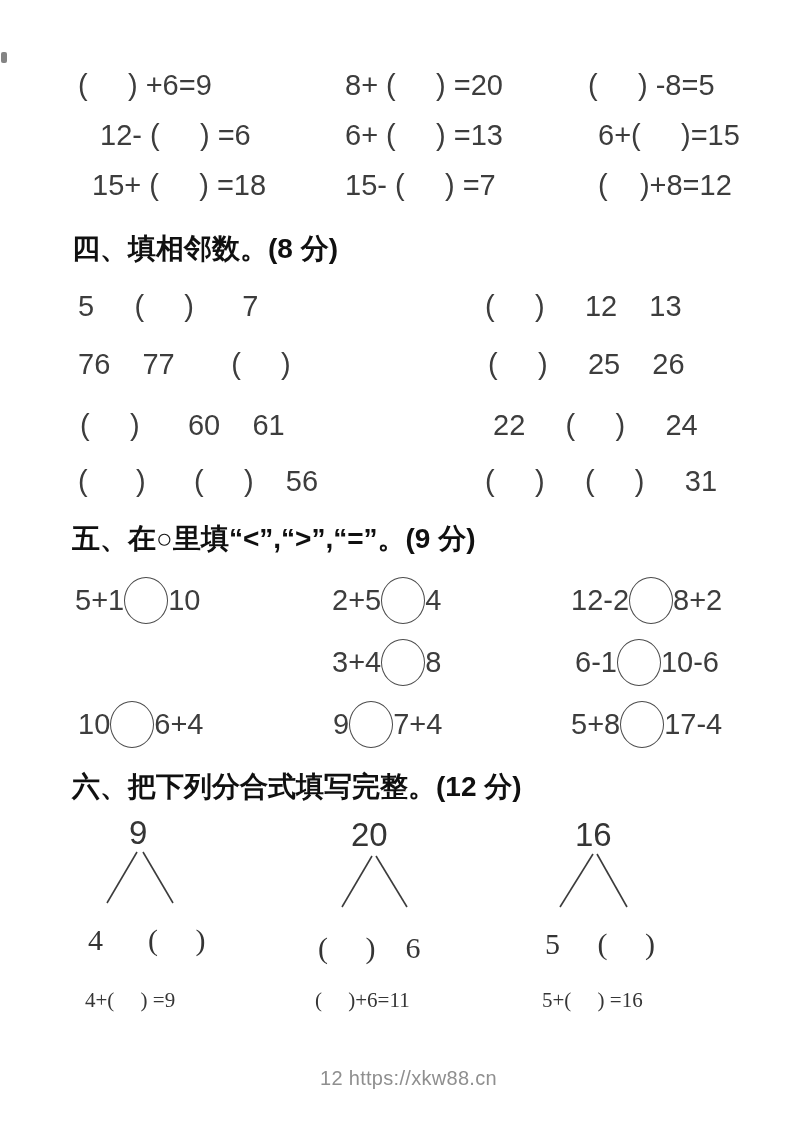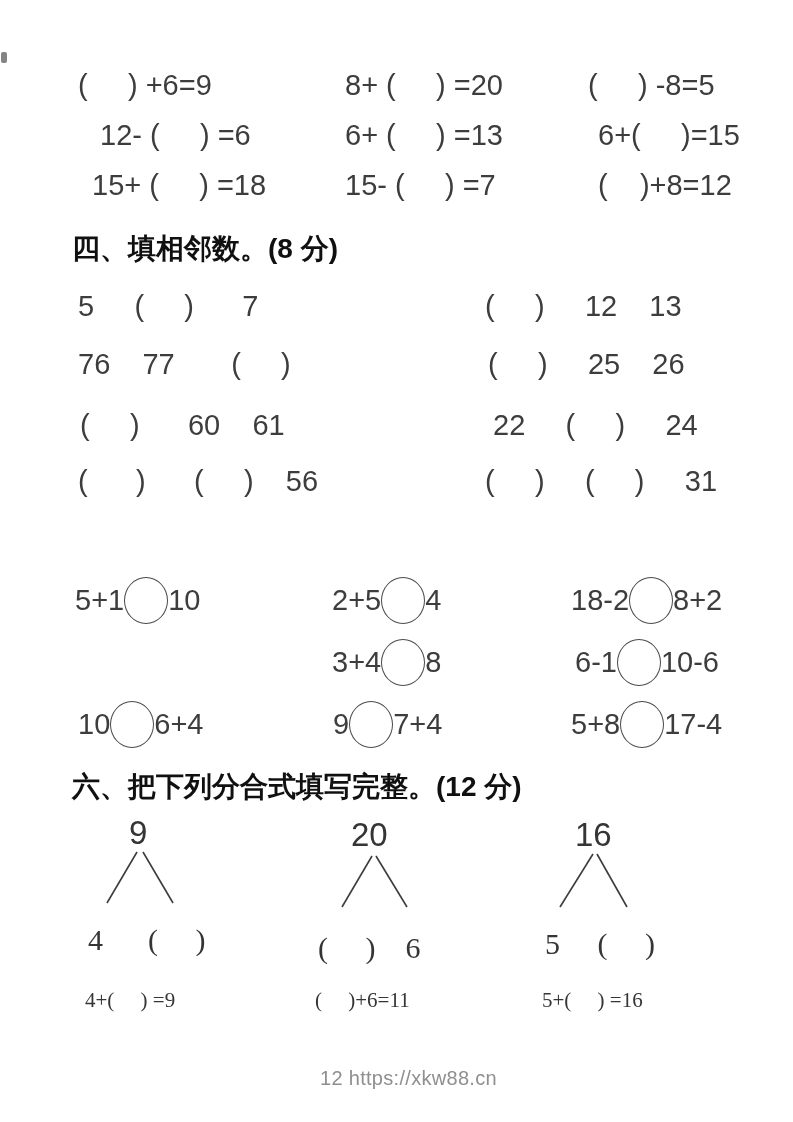--- a/index.html
+++ b/index.html
@@ -38,33 +38,34 @@
 
   <div class="adj" style="left:78px;top:288px">5&nbsp;&nbsp;&nbsp;&nbsp;&nbsp;(&nbsp;&nbsp;&nbsp;&nbsp;&nbsp;)&nbsp;&nbsp;&nbsp;&nbsp;&nbsp;&nbsp;7</div>
   <div class="adj" style="left:485px;top:288px">(&nbsp;&nbsp;&nbsp;&nbsp;&nbsp;)&nbsp;&nbsp;&nbsp;&nbsp;&nbsp;12&nbsp;&nbsp;&nbsp;&nbsp;13</div>
   <div class="adj" style="left:78px;top:346px">76&nbsp;&nbsp;&nbsp;&nbsp;77&nbsp;&nbsp;&nbsp;&nbsp;&nbsp;&nbsp;&nbsp;(&nbsp;&nbsp;&nbsp;&nbsp;&nbsp;)</div>
   <div class="adj" style="left:488px;top:346px">(&nbsp;&nbsp;&nbsp;&nbsp;&nbsp;)&nbsp;&nbsp;&nbsp;&nbsp;&nbsp;25&nbsp;&nbsp;&nbsp;&nbsp;26</div>
   <div class="adj" style="left:80px;top:407px">(&nbsp;&nbsp;&nbsp;&nbsp;&nbsp;)&nbsp;&nbsp;&nbsp;&nbsp;&nbsp;&nbsp;60&nbsp;&nbsp;&nbsp;&nbsp;61</div>
   <div class="adj" style="left:493px;top:407px">22&nbsp;&nbsp;&nbsp;&nbsp;&nbsp;(&nbsp;&nbsp;&nbsp;&nbsp;&nbsp;)&nbsp;&nbsp;&nbsp;&nbsp;&nbsp;24</div>
   <div class="adj" style="left:78px;top:463px">(&nbsp;&nbsp;&nbsp;&nbsp;&nbsp;&nbsp;)&nbsp;&nbsp;&nbsp;&nbsp;&nbsp;&nbsp;(&nbsp;&nbsp;&nbsp;&nbsp;&nbsp;)&nbsp;&nbsp;&nbsp;&nbsp;56</div>
   <div class="adj" style="left:485px;top:463px">(&nbsp;&nbsp;&nbsp;&nbsp;&nbsp;)&nbsp;&nbsp;&nbsp;&nbsp;&nbsp;(&nbsp;&nbsp;&nbsp;&nbsp;&nbsp;)&nbsp;&nbsp;&nbsp;&nbsp;&nbsp;31</div>
 
+  <div class="sec-title" style="left:72px;top:522px">五、在○里填“&lt;”,“&gt;”,“=”。(9 分)</div>
 
   <div class="cmp" style="left:75px;top:577px">
     <span>5+1</span>
     <span class="circle"></span>
     <span>10</span>
   </div>
   <div class="cmp" style="left:332px;top:577px">
     <span>2+5</span>
     <span class="circle"></span>
     <span>4</span>
   </div>
   <div class="cmp" style="left:571px;top:577px">
-    <span>18-2</span>
+    <span>12-2</span>
     <span class="circle"></span>
     <span>8+2</span>
   </div>
   <div class="cmp" style="left:332px;top:639px">
     <span>3+4</span>
     <span class="circle"></span>
     <span>8</span>
   </div>
   <div class="cmp" style="left:575px;top:639px">
     <span>6-1</span>

